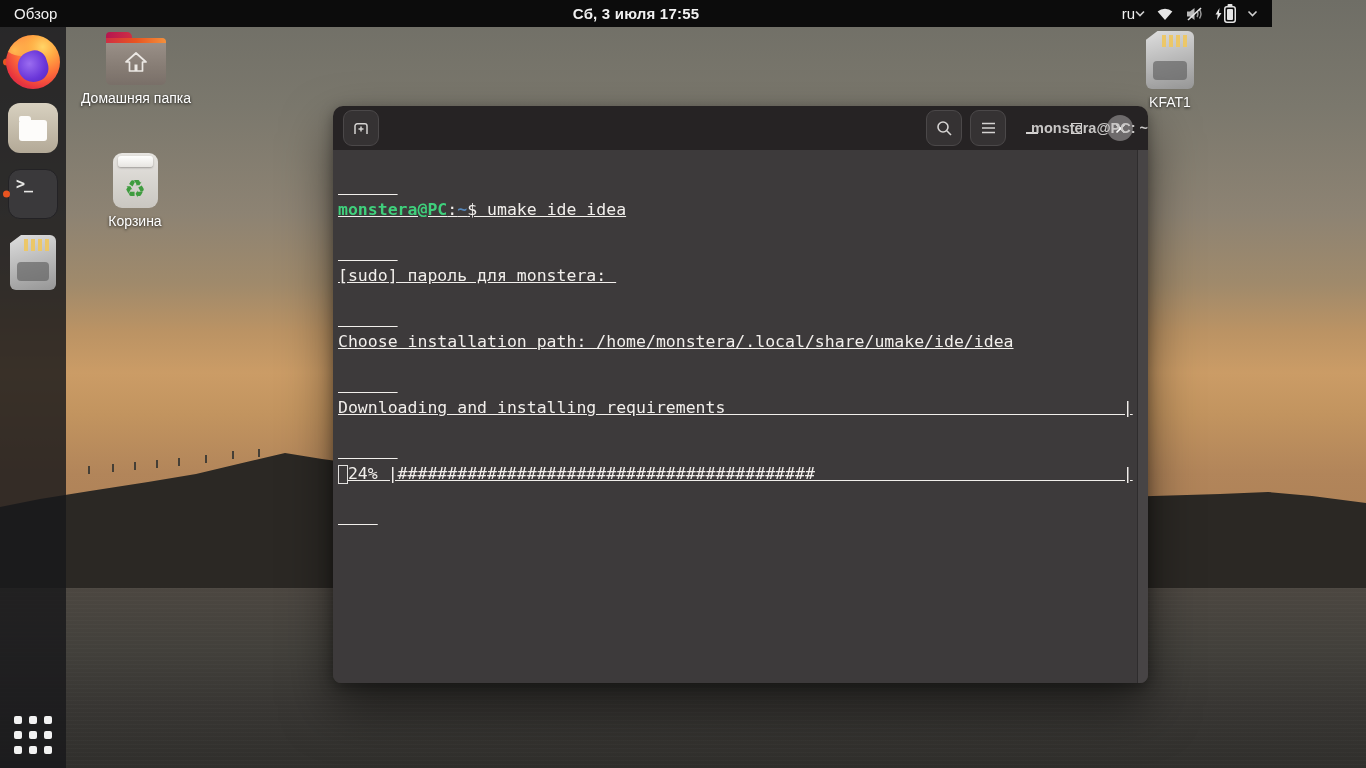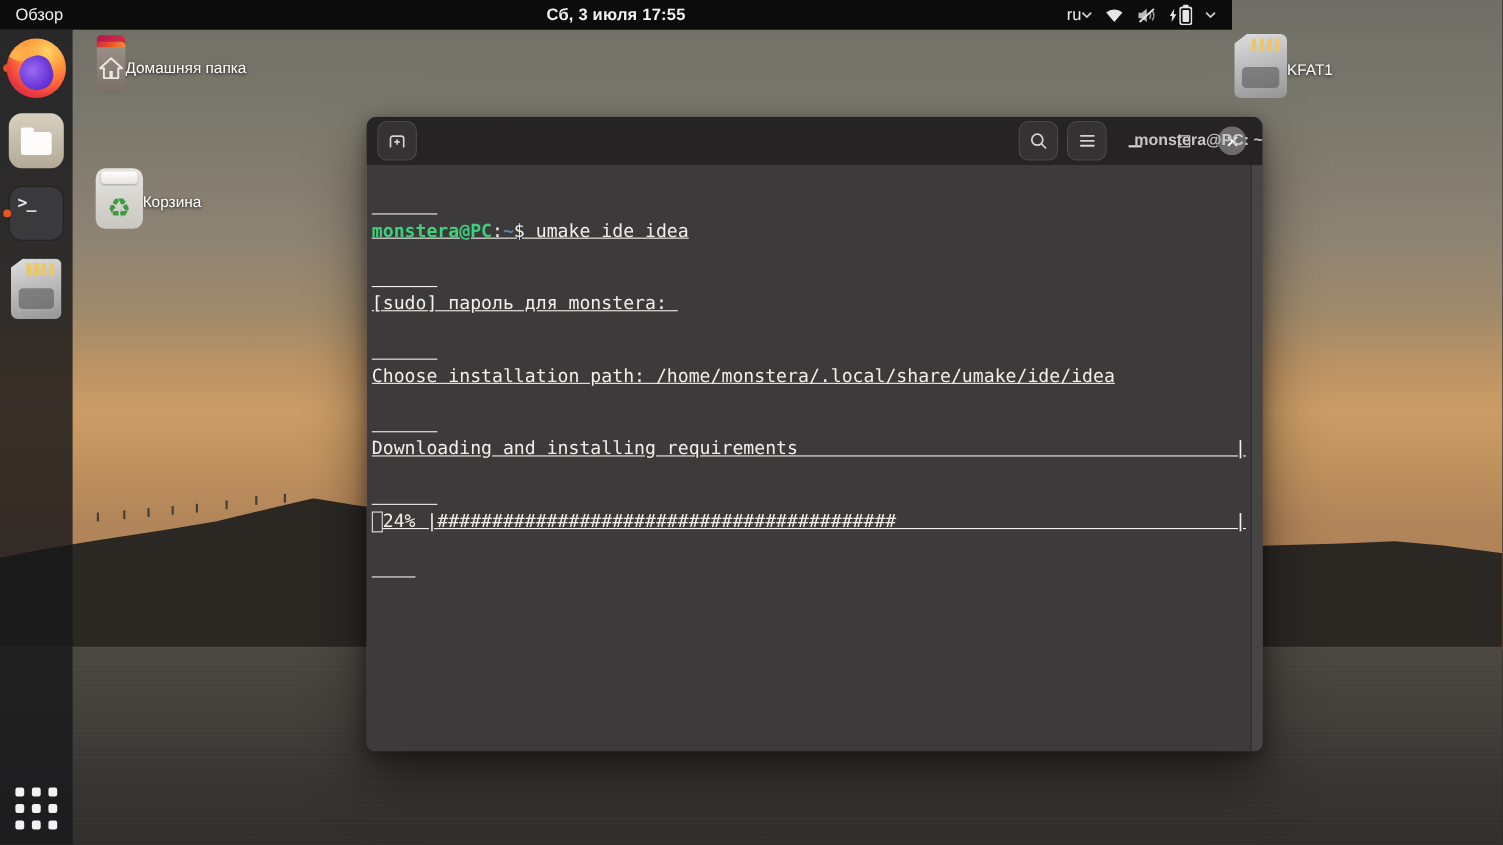--- a/index.html
+++ b/index.html
@@ -15,21 +15,21 @@
     clip-path:polygon(0px 62px,40px 54px,90px 46px,148px 37px,196px 29px,238px 19px,285px 8px,
       322px 14px,420px 27px,560px 34px,760px 45px,950px 55px,1120px 52px,1220px 49px,
       1268px 47px,1312px 51px,1366px 58px,1366px 147px,0px 147px); }
   .turbine { position:absolute; width:2px; height:8px; background:#453f36; }
   .water { position:absolute; left:0; top:588px; width:1366px; height:180px;
     background:linear-gradient(180deg,#4c4741 0%,#42403b 35%,#383633 65%,#302f2c 100%); }
   .water::after { content:""; position:absolute; inset:0; opacity:.35;
     background:repeating-linear-gradient(180deg, rgba(255,255,255,.05) 0 1px, transparent 1px 4px); }
 
   
-  .topbar { position:absolute; left:0; top:0; width:1120px; height:27px; background:#0c0c0c;
+  .topbar { position:absolute; left:0; top:0; width:1272px; height:27px; background:#0c0c0c;
     display:flex; align-items:center; color:#f1f1f1; font-size:15px; z-index:50; }
   .tb-left { flex:1; display:flex; align-items:center; padding-left:14px; }
   .tb-center { flex:0 0 auto; font-weight:700; letter-spacing:.2px; }
   .tb-right { flex:1; display:flex; align-items:center; justify-content:flex-end; gap:11px; padding-right:14px; }
   .kbd-group { display:flex; align-items:center; gap:0; }
   .icn { display:block; }
 
   
   .dock { position:absolute; left:0; top:27px; bottom:0; width:66px; background:rgba(24,24,27,.82);
     display:flex; flex-direction:column; align-items:center; padding-top:8px; z-index:40; }
@@ -56,21 +56,21 @@
     clip-path:polygon(24% 0, 100% 0, 100% 100%, 0 100%, 0 15%); }
   .sdcard::before { content:""; position:absolute; top:4px; right:5px; width:27px; height:12px;
     background:repeating-linear-gradient(90deg,#ecc768 0 4px, transparent 4px 7px); }
   .sdcard::after { content:""; position:absolute; left:7px; right:7px; bottom:9px; height:19px;
     background:rgba(95,95,95,.65); border-radius:4px; }
   .dock-spacer { flex:1; }
   .grid3 { display:grid; grid-template-columns:repeat(3,8px); grid-auto-rows:8px; gap:7px; margin-bottom:14px; }
   .grid3 i { background:#f2f2f2; border-radius:2px; }
 
   
-  .dicon { position:absolute; width:96px; display:flex; flex-direction:row; align-items:center; z-index:10; }
+  .dicon { position:absolute; width:96px; display:flex; flex-direction:column; align-items:center; z-index:10; }
   .dicon .lbl { margin-top:5px; color:#fff; font-size:14px; text-shadow:0 1px 3px rgba(0,0,0,.85); white-space:nowrap; }
   .homefolder { position:relative; width:60px; height:47px; border-radius:5px;
     background:linear-gradient(180deg,#9d938b 0%,#877d75 60%,#796f68 100%); margin-top:7px;
     display:flex; align-items:center; justify-content:center; }
   .homefolder::before { content:""; position:absolute; top:-6px; left:0; width:26px; height:8px;
     border-radius:4px 5px 0 0; background:linear-gradient(90deg,#b5164f,#cf2e44); }
   .homefolder::after { content:""; position:absolute; top:0; left:0; right:0; height:5px;
     border-radius:0 4px 0 0; background:linear-gradient(90deg,#cf2e44,#e95420,#f2903c); }
   .trashbin { position:relative; width:45px; height:55px; border-radius:9px;
     background:linear-gradient(180deg,#e6e4e0 0%,#cac7c1 100%);

